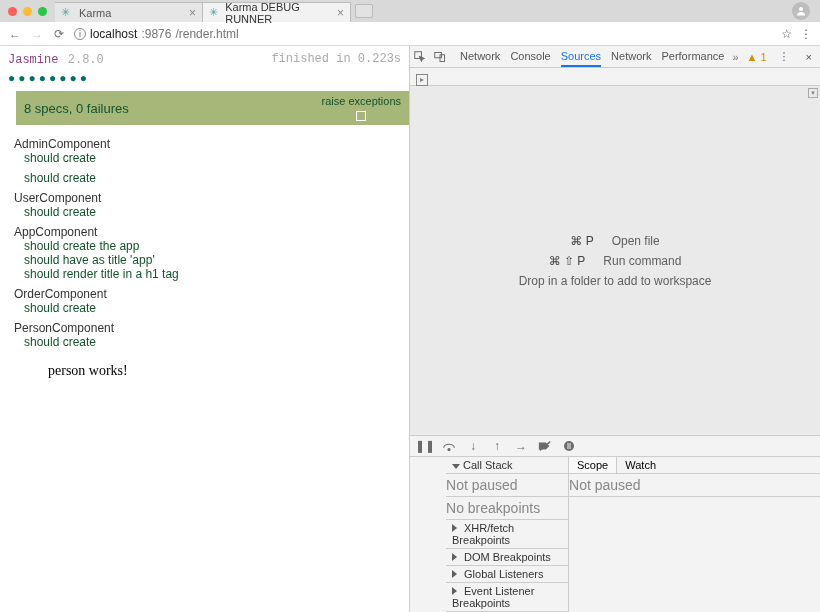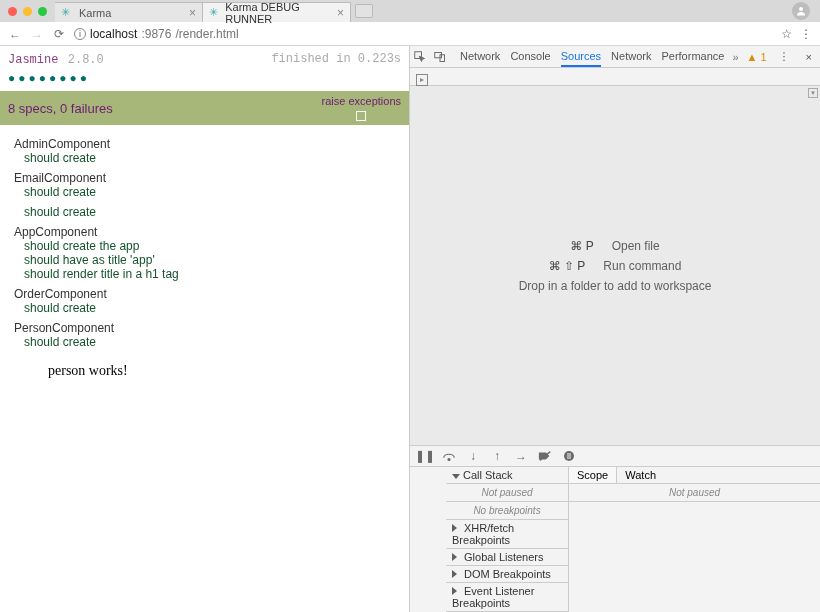--- a/index.html
+++ b/index.html
@@ -32,21 +32,21 @@
 .split { display: flex; height: calc(612px - 22px - 24px); }
 .left { width: 432px; overflow: auto; }
 .right { flex: 1; border-left: 1px solid #ccc; display: flex; flex-direction: column; background: #f3f3f3; }
 
 
 .jasmine-hd { display: flex; justify-content: space-between; padding: 6px 8px 4px; font-size: 12px; }
 .jname { color: #8a4182; font-family: "Courier New", monospace; }
 .jver { color: #aaa; font-family: "Courier New", monospace; margin-left: 6px; }
 .jtime { color: #aaa; font-family: "Courier New", monospace; }
 .dots { padding: 0 8px 6px; font-size: 12px; letter-spacing: 3px; color: #007069; }
-.summary { background: #a6b779; color: #701a75; font-family: "Courier New", monospace; font-size: 13px; padding: 4px 8px; display: flex; justify-content: space-between; align-items: center; }
+.summary { background: #a6b779; color: #14532d; font-family: "Courier New", monospace; font-size: 13px; padding: 4px 8px; display: flex; justify-content: space-between; align-items: center; margin-left: 16px; }
 .raise { font-size: 11px; display: flex; align-items: center; gap: 4px; flex-direction: column; }
 .raise .cb { width: 10px; height: 10px; border: 1px solid #fff; display: inline-block; }
 .specs { padding: 6px 8px 10px 14px; font-family: "Courier New", monospace; font-size: 12px; }
 .suite { margin-top: 6px; }
 .suite > .sname { color: #333; }
 .spec { color: #14532d; margin-left: 10px; }
 .person { font-family: Georgia, serif; font-size: 14px; padding: 4px 2px; margin-left: 46px; }
 
 
 .dt-top { height: 22px; background: #f3f3f3; border-bottom: 1px solid #ccc; display: flex; align-items: center; font-size: 11px; color: #555; padding: 0 4px; gap: 8px; }
@@ -68,21 +68,21 @@
 .dbg { border-top: 1px solid #ccc; }
 .dbg-controls { display: flex; align-items: center; gap: 10px; padding: 3px 8px; border-bottom: 1px solid #ccc; background:#f3f3f3; }
 .dbg-controls .ico { width: 14px; height: 14px; font-size: 12px; color: #6b6b6b; display:flex; align-items:center; justify-content:center; }
 .dbg-cols { display: flex; }
 .dbg-left { width: 158px; padding-left: 36px; }
 .dbg-right { flex: 1; border-left: 1px solid #ccc; }
 .sect-hd { font-size: 11px; padding: 2px 6px; border-bottom: 1px solid #ccc; background: #f3f3f3; color: #333; }
 .sect-hd .tw { display:inline-block; width:0; height:0; border-left:4px solid transparent; border-right:4px solid transparent; margin-right:3px;}
 .tw.down { border-top:5px solid #606060; }
 .tw.right { width:0;height:0;border-top:4px solid transparent;border-bottom:4px solid transparent;border-left:5px solid #606060; margin-right:3px;}
-.sect-body { font-size: 10px; font-style: italic; color: #888; text-align: center; padding: 3px 0; border-bottom: 1px solid #ccc; }
+.sect-body { font-size: 14px; color: #888; text-align: left; padding: 3px 0; border-bottom: 1px solid #ccc; }
 .wtab { display:flex; border-bottom:1px solid #ccc; font-size:11px; }
 .wtab span { padding: 2px 8px; }
 .wtab .on { border-right:1px solid #ccc; background:#f8f8f8; }
 
 svg { display:block; }
 </style>
 </head>
 <body>
 
 <div class="tab-strip">
@@ -141,24 +141,24 @@
         <span>raise exceptions</span>
         <span class="cb"></span>
       </span>
     </div>
     <div class="specs" id="specs">
         <div class="suite">
           <div class="sname">AdminComponent</div>
           <div class="spec">should create</div>
         </div>
         <div class="suite">
-          <div class="sname">EmailComponent</div>
-          <div class="spec">should create</div>
-        </div>
-        <div class="suite">
+          <div class="spec">should create</div>
+        </div>
+        <div class="suite">
+          <div class="sname">UserComponent</div>
           <div class="spec">should create</div>
         </div>
         <div class="suite">
           <div class="sname">AppComponent</div>
           <div class="spec">should create the app</div>
           <div class="spec">should have as title 'app'</div>
           <div class="spec">should render title in a h1 tag</div>
         </div>
         <div class="suite">
           <div class="sname">OrderComponent</div>
@@ -241,22 +241,22 @@
               <rect x="6.5" y="3" width="1" height="6" fill="#f3f3f3"></rect>
             </svg>
           </span>
       </div>
       <div class="dbg-cols">
         <div class="dbg-left">
           <div class="sect-hd"><span class="tw down"></span><span>Call Stack</span></div>
           <div class="sect-body">Not paused</div>
           <div class="sect-body">No breakpoints</div>
           <div class="sect-hd"><span class="tw right"></span><span>XHR/fetch Breakpoints</span></div>
+          <div class="sect-hd"><span class="tw right"></span><span>DOM Breakpoints</span></div>
           <div class="sect-hd"><span class="tw right"></span><span>Global Listeners</span></div>
-          <div class="sect-hd"><span class="tw right"></span><span>DOM Breakpoints</span></div>
           <div class="sect-hd"><span class="tw right"></span><span>Event Listener Breakpoints</span></div>
         </div>
         <div class="dbg-right">
           <div class="wtab">
             <span class="on">Scope</span>
             <span>Watch</span>
           </div>
           <div class="sect-body">Not paused</div>
         </div>
       </div>

